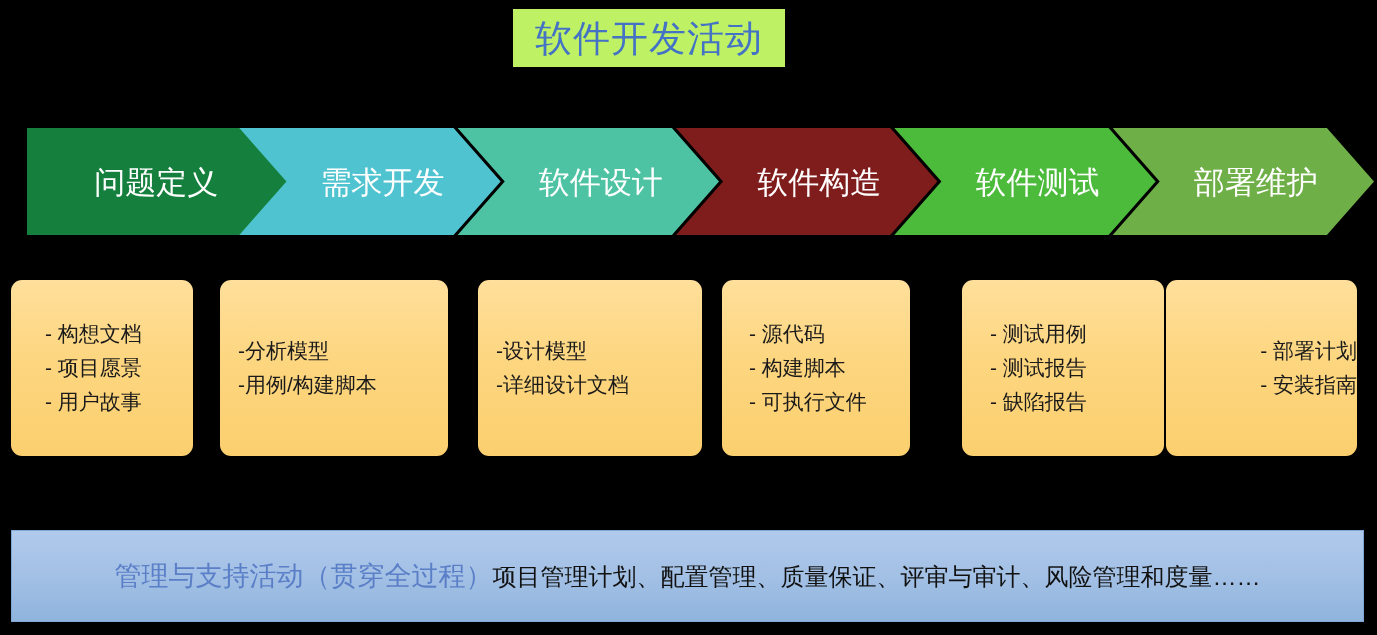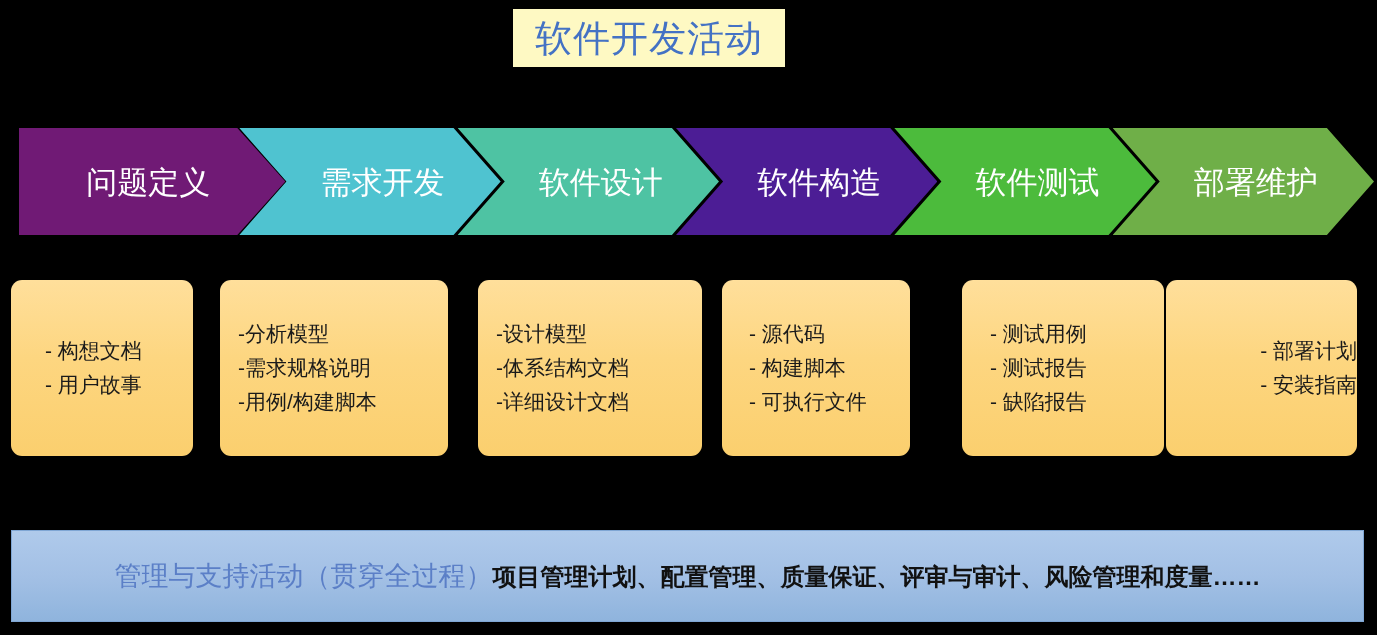--- a/index.html
+++ b/index.html
@@ -20,21 +20,21 @@
     background: #000000;
   }
 
   
   .title-box {
     position: absolute;
     left: 513px;
     top: 9px;
     width: 272px;
     height: 58px;
-    background: #fef9c3;
+    background: #bef264;
     display: flex;
     align-items: center;
     justify-content: center;
   }
   .title-text {
     color: #4472C4;
     font-size: 37px;
     line-height: 1;
     letter-spacing: 1px;
     white-space: nowrap;
@@ -106,71 +106,69 @@
     font-size: 27px;
     line-height: 1.12;
     white-space: nowrap;
   }
   .support-sub {
     color: #111111;
     font-size: 24px;
     line-height: 1.2;
     margin-top: 2px;
     white-space: nowrap;
-    font-weight: bold;
   }
 </style>
 </head>
 <body>
 
 <div id="canvas">
 
   <div class="title-box">
     <span class="title-text">软件开发活动</span>
   </div>
 
   <div class="chevron-band" id="chevron-band">
-      <div class="chevron" style="left: 8px; width: 266.333px; clip-path: polygon(0% 0%, 81.9775% 0%, 100% 50%, 81.9775% 100%, 0% 100%); background: #701a75; margin-left: 0px;">
+      <div class="chevron" style="left: 16px; width: 266.333px; clip-path: polygon(0% 0%, 81.9775% 0%, 100% 50%, 81.9775% 100%, 0% 100%); background: #15803d; margin-left: 0px;">
         <span class="chev-label" style="left: 40px; width: 178.333px; top: 50%; transform: translateY(-50%);">问题定义</span>
       </div>
       <div class="chevron" style="left: 223.333px; width: 261.333px; clip-path: polygon(0% 0%, 81.9775% 0%, 100% 50%, 81.9775% 100%, 0% 100%, 18.0225% 50%); background: rgb(79, 195, 208); margin-left: 5px;">
         <span class="chev-label" style="left: 54px; width: 178.333px; top: 50%; transform: translateY(-50%);">需求开发</span>
       </div>
       <div class="chevron" style="left: 441.667px; width: 261.333px; clip-path: polygon(0% 0%, 81.9775% 0%, 100% 50%, 81.9775% 100%, 0% 100%, 18.0225% 50%); background: rgb(78, 195, 163); margin-left: 5px;">
         <span class="chev-label" style="left: 54px; width: 178.333px; top: 50%; transform: translateY(-50%);">软件设计</span>
       </div>
-      <div class="chevron" style="left: 660px; width: 261.333px; clip-path: polygon(0% 0%, 81.9775% 0%, 100% 50%, 81.9775% 100%, 0% 100%, 18.0225% 50%); background: #4c1d95; margin-left: 5px;">
+      <div class="chevron" style="left: 660px; width: 261.333px; clip-path: polygon(0% 0%, 81.9775% 0%, 100% 50%, 81.9775% 100%, 0% 100%, 18.0225% 50%); background: #7f1d1d; margin-left: 5px;">
         <span class="chev-label" style="left: 54px; width: 178.333px; top: 50%; transform: translateY(-50%);">软件构造</span>
       </div>
       <div class="chevron" style="left: 878.333px; width: 261.333px; clip-path: polygon(0% 0%, 81.9775% 0%, 100% 50%, 81.9775% 100%, 0% 100%, 18.0225% 50%); background: rgb(76, 187, 60); margin-left: 5px;">
         <span class="chev-label" style="left: 54px; width: 178.333px; top: 50%; transform: translateY(-50%);">软件测试</span>
       </div>
       <div class="chevron" style="left: 1096.67px; width: 261.333px; clip-path: polygon(0% 0%, 81.9775% 0%, 100% 50%, 81.9775% 100%, 0% 100%, 18.0225% 50%); background: rgb(111, 175, 72); margin-left: 5px;">
         <span class="chev-label" style="left: 54px; width: 178.333px; top: 50%; transform: translateY(-50%);">部署维护</span>
       </div>
     </div>
 
   <div id="cards-layer">
       <div class="card" style="left: 11px; width: 182px;">
         <div class="card-lines" style="padding-left: 34px;">
           <span class="card-line">- 构想文档</span>
+          <span class="card-line">- 项目愿景</span>
           <span class="card-line">- 用户故事</span>
         </div>
       </div>
       <div class="card" style="left: 220px; width: 228px;">
         <div class="card-lines" style="padding-left: 18px;">
           <span class="card-line">-分析模型</span>
-          <span class="card-line">-需求规格说明</span>
           <span class="card-line">-用例/构建脚本</span>
         </div>
       </div>
       <div class="card" style="left: 478px; width: 224px;">
         <div class="card-lines" style="padding-left: 18px;">
           <span class="card-line">-设计模型</span>
-          <span class="card-line">-体系结构文档</span>
           <span class="card-line">-详细设计文档</span>
         </div>
       </div>
       <div class="card" style="left: 722px; width: 188px;">
         <div class="card-lines" style="padding-left: 27px;">
           <span class="card-line">- 源代码</span>
           <span class="card-line">- 构建脚本</span>
           <span class="card-line">- 可执行文件</span>
         </div>
       </div>

